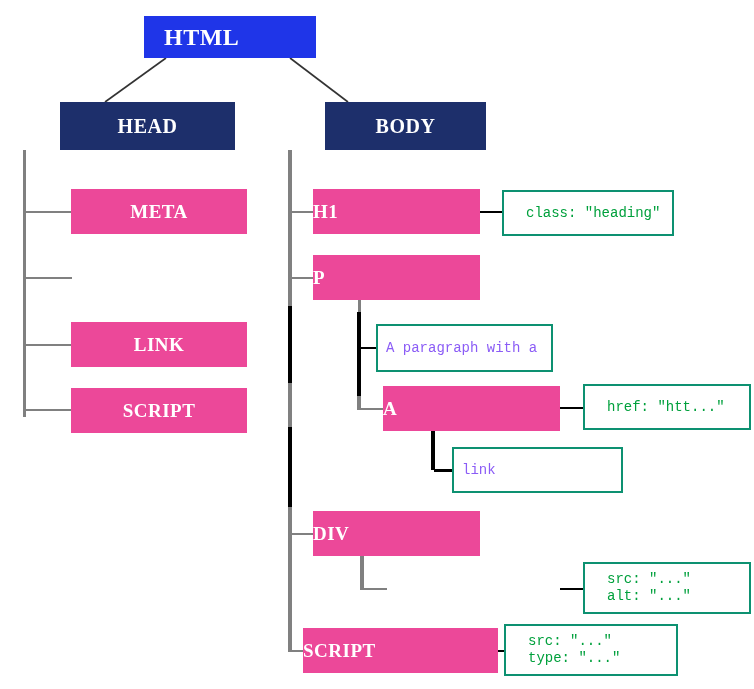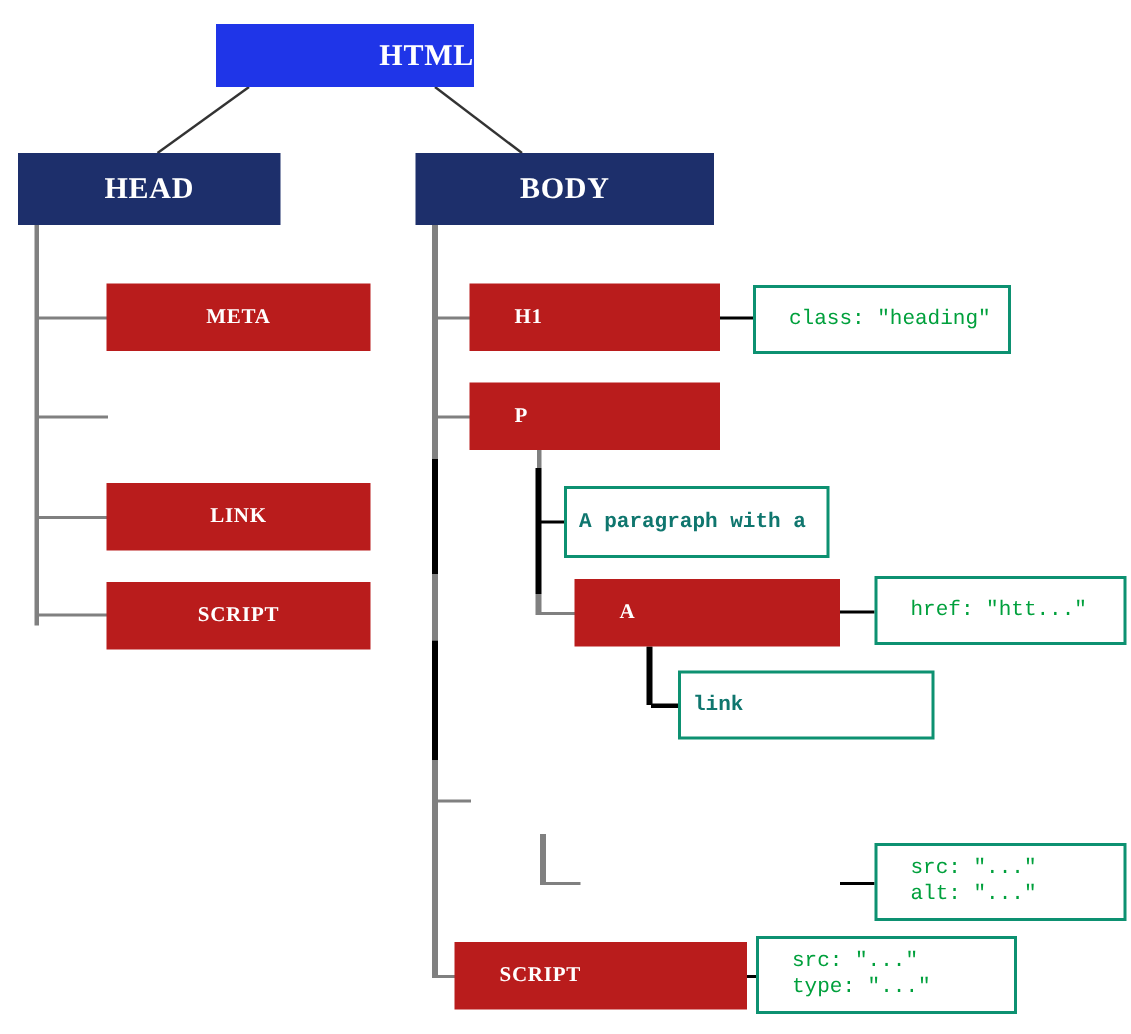--- a/index.html
+++ b/index.html
@@ -22,63 +22,64 @@
     box-sizing: border-box;
     color: #ffffff;
     font-family: "Liberation Serif", serif;
     font-weight: bold;
     display: flex;
     align-items: center;
     z-index: 5;
   }
   .node.root {
     background: #1f35e8;
-    justify-content: flex-end;
-    font-size: 20px;
+    justify-content: flex-start;
+    font-size: 24px;
     letter-spacing: 0.5px;
+    padding-left: 20px;
   }
   .node.section {
     background: #1d2f6b;
     justify-content: center;
     font-size: 20px;
     letter-spacing: 0.5px;
+    margin-left: 48px;
   }
   .node.element {
-    background: #b91c1c;
+    background: #ec4899;
     justify-content: center;
-    font-size: 14px;
+    font-size: 19px;
     letter-spacing: 0.5px;
   }
   .node.element .lbl {
     display: block;
     width: 100%;
     text-align: center;
   }
   .node.element.indent .lbl {
     text-align: left;
-    padding-left: 30px;
   }
 
   
   .attrbox {
     position: absolute;
     box-sizing: border-box;
     background: #ffffff;
     border: 2px solid #0d9171;
     font-family: "Liberation Mono", monospace;
     font-size: 14px;
     line-height: 17px;
     display: flex;
     flex-direction: column;
     justify-content: center;
     z-index: 6;
     white-space: pre;
   }
   .attrbox.green { color: #00a03c; }
-  .attrbox.black { color: #0f766e; font-weight: bold; }
+  .attrbox.black { color: #8b5cf6; }
   .attrbox .line { display: block; }
   .attrbox.center-pad .line { padding-left: 22px; }
   .attrbox.left-pad .line { padding-left: 8px; }
 
   
   .ln {
     position: absolute;
     z-index: 2;
   }
   .ln.gray  { background: #808080; }
@@ -105,21 +106,21 @@
   </svg>
 
   <div class="node root" style="left:144px; top:16px; width:172px; height:42px;">
     <span class="lbl">HTML</span>
   </div>
 
   <div class="node section" style="left:12px; top:102px; width:175px; height:48px;">
     <span class="lbl">HEAD</span>
   </div>
 
-  <div class="node section" style="left:277px; top:102px; width:199px; height:48px;">
+  <div class="node section" style="left:277px; top:102px; width:161px; height:48px;">
     <span class="lbl">BODY</span>
   </div>
 
   <div class="ln gray" style="left:23px; top:150px; width:3px; height:267px;"></div>
   <div class="ln gray" style="left:26px; top:211px; width:46px; height:2px;"></div>
   <div class="ln gray" style="left:26px; top:277px; width:46px; height:2px;"></div>
   <div class="ln gray" style="left:26px; top:344px; width:46px; height:2px;"></div>
   <div class="ln gray" style="left:26px; top:409px; width:46px; height:2px;"></div>
 
   <div class="node element" style="left:71px; top:189px; width:176px; height:45px;">
@@ -142,20 +143,23 @@
   <div class="ln gray" style="left:291px; top:277px; width:23px; height:2px;"></div>
   <div class="ln gray" style="left:291px; top:533px; width:23px; height:2px;"></div>
   <div class="ln gray" style="left:291px; top:650px; width:23px; height:2px;"></div>
 
   <div class="node element indent" style="left:313px; top:189px; width:167px; height:45px;">
     <span class="lbl">H1</span>
   </div>
   <div class="node element indent" style="left:313px; top:255px; width:167px; height:45px;">
     <span class="lbl">P</span>
   </div>
+  <div class="node element indent" style="left:313px; top:511px; width:167px; height:45px;">
+    <span class="lbl">DIV</span>
+  </div>
   <div class="node element indent" style="left:303px; top:628px; width:195px; height:45px;">
     <span class="lbl">SCRIPT</span>
   </div>
 
   <div class="ln black" style="left:480px; top:211px; width:24px; height:2px;"></div>
   <div class="attrbox green center-pad" style="left:502px; top:190px; width:172px; height:46px;">
     <span class="line">class: "heading"</span>
   </div>
 
   <div class="ln gray" style="left:358px; top:300px; width:3px; height:12px;"></div>

